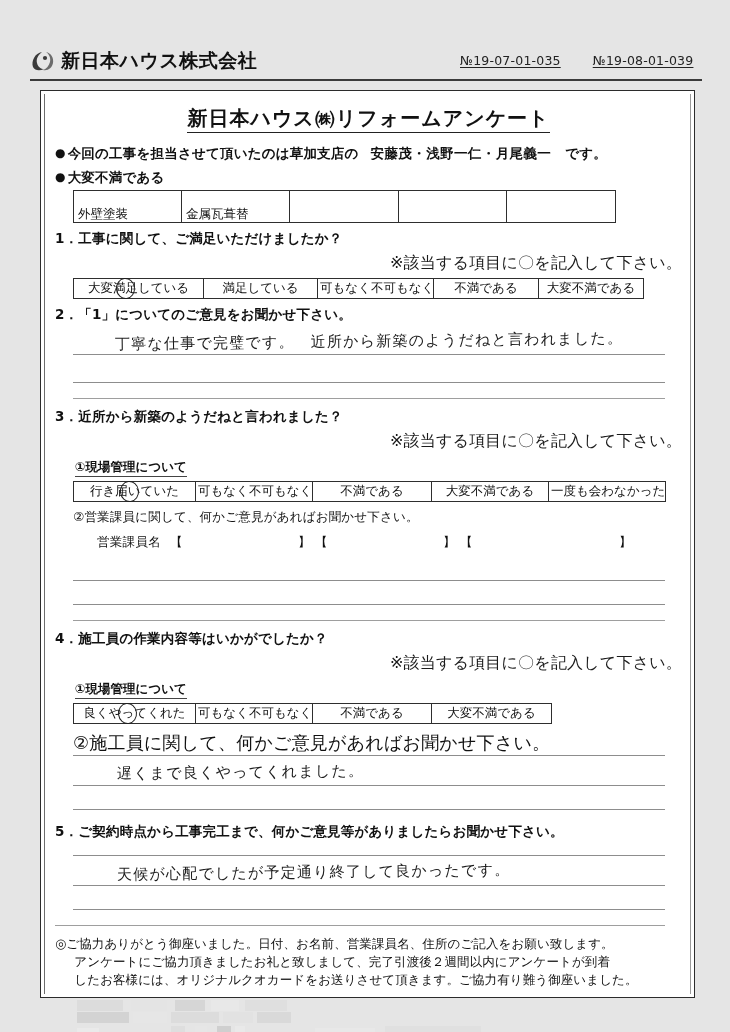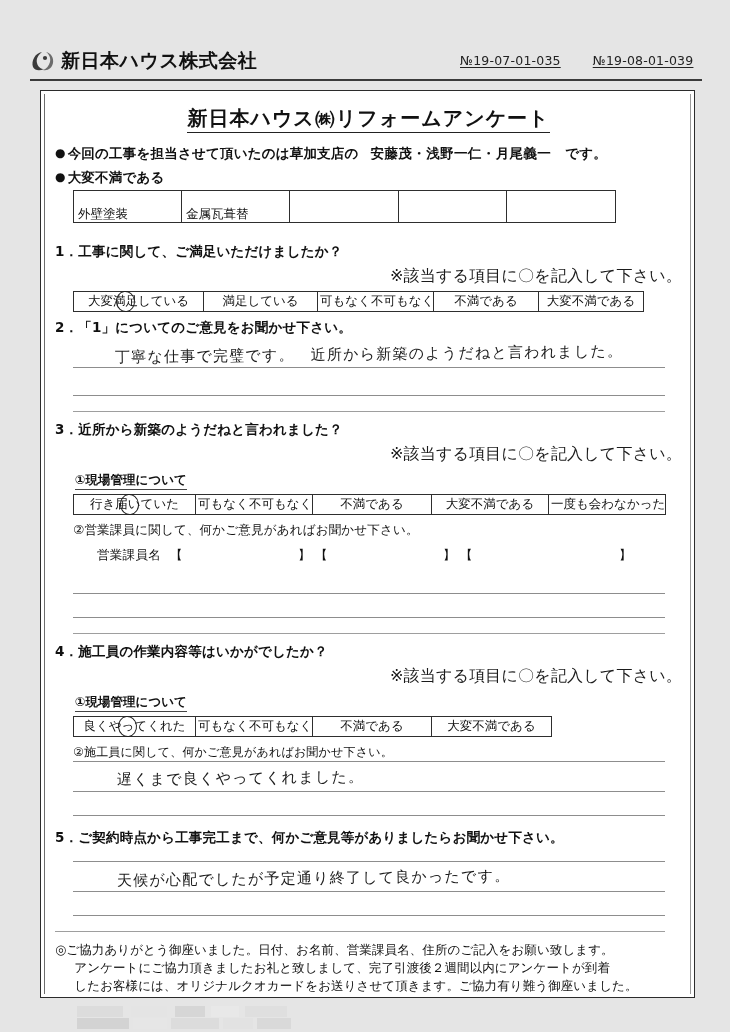--- a/index.html
+++ b/index.html
@@ -154,21 +154,21 @@
             <tr>
           <td style="width:108px;"><span class="content-val">外壁塗装</span></td>
           <td style="width:108px;"><span class="content-val">金属瓦葺替</span></td>
           <td style="width:109px;"><span class="content-val"></span></td>
           <td style="width:108px;"><span class="content-val"></span></td>
           <td style="width:109px;"><span class="content-val"></span></td>
         </tr>
       </tbody>
         </table>
 
-      <div class="qhead" style="margin-top:20px;">
+      <div class="qhead" style="margin-top:7px;">
         <span>1．</span><span>工事に関して、ご満足いただけましたか？</span>
       </div>
       <div class="note" style="margin-top:5px; margin-left:20px;">※該当する項目に〇を記入して下さい。</div>
 
       <table class="grid" style="margin-top:4px; margin-left:18px; width:570px;">
         <tbody>
             <tr>
           <td class="optcell" style="width:130px;">
             <span>大変満足している</span>
             <span class="circle" style="left:42px;"></span>
@@ -254,21 +254,21 @@
             <span>良くやってくれた</span>
             <span class="circle" style="left:44px;"></span>
           </td>
           <td style="width:117px;"><span>可もなく不可もなく</span></td>
           <td style="width:119px;"><span>不満である</span></td>
           <td style="width:120px;"><span>大変不満である</span></td>
         </tr>
       </tbody>
         </table>
 
-      <div class="qhead" style="margin-top:7px; margin-left:18px; font-weight:normal; font-size:12px;">②施工員に関して、何かご意見があればお聞かせ下さい。</div>
+      <div class="qhead" style="margin-top:7px; margin-left:18px; font-weight:normal; font-size:18px;">②施工員に関して、何かご意見があればお聞かせ下さい。</div>
 
       <div style="position:relative; margin-left:18px; width:592px; height:56px;">
         <div class="wline" style="position:absolute; left:0; top:0px; width:592px;"></div>
         <div class="hand" style="position:absolute; left:44px; top:8px;">遅くまで良くやってくれました。</div>
         <div class="wline" style="position:absolute; left:0; top:30px; width:592px;"></div>
         <div class="wline" style="position:absolute; left:0; top:54px; width:592px;"></div>
       </div>
 
       <div class="qhead" style="margin-top:12px;">
         <span>5．</span><span>ご契約時点から工事完工まで、何かご意見等がありましたらお聞かせ下さい。</span>

